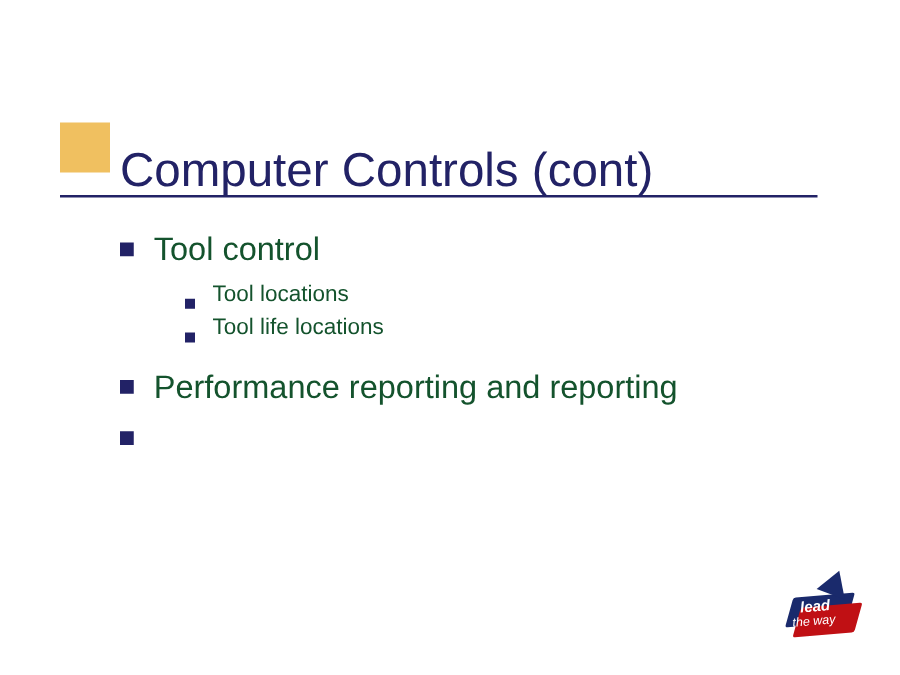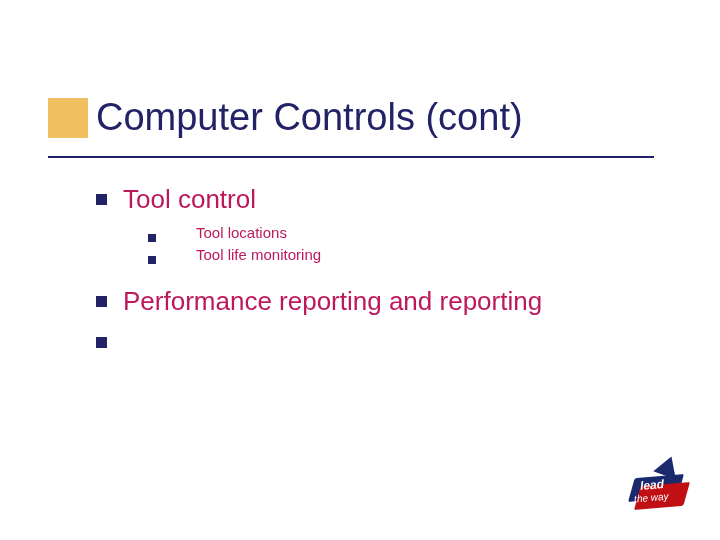--- a/index.html
+++ b/index.html
@@ -26,33 +26,33 @@
     position: absolute;
     left: 48px;
     top: 156px;
     width: 606px;
     height: 2px;
     background: #222266;
   }
   .title-text {
     position: absolute;
     left: 96px;
-    top: 96px;
+    top: 116px;
     font-size: 38px;
     color: #222266;
     letter-spacing: 0px;
   }
 
   
   .content {
     position: absolute;
     left: 96px;
     top: 178px;
     width: 560px;
-    color: #be185d;
+    color: #14532d;
   }
 
   .lvl1 {
     display: flex;
     align-items: flex-start;
     margin-top: 4px;
     margin-bottom: 6px;
     font-size: 26px;
     line-height: 1.35;
   }
@@ -63,26 +63,25 @@
     margin-top: 12px;
     margin-right: 16px;
     flex: 0 0 auto;
   }
 
   .sub {
     margin-left: 52px;
   }
   .lvl2 {
     display: flex;
-    align-items: flex-start;
+    align-items: flex-end;
     margin-top: 2px;
     margin-bottom: 2px;
-    font-size: 15px;
+    font-size: 18px;
     line-height: 1.35;
-    gap: 26px;
   }
   .lvl2 .bullet {
     width: 8px;
     height: 8px;
     background: #222266;
     margin-top: 11px;
     margin-right: 14px;
     flex: 0 0 auto;
   }
 
@@ -164,21 +163,21 @@
     <span>Tool control</span>
   </div>
 
   <div class="sub">
     <div class="lvl2">
       <span class="bullet"></span>
       <span>Tool locations</span>
     </div>
     <div class="lvl2">
       <span class="bullet"></span>
-      <span>Tool life monitoring</span>
+      <span>Tool life locations</span>
     </div>
   </div>
 
   <div class="gap"></div>
 
   <div class="lvl1">
     <span class="bullet"></span>
     <span>Performance reporting and reporting</span>
   </div>
 

